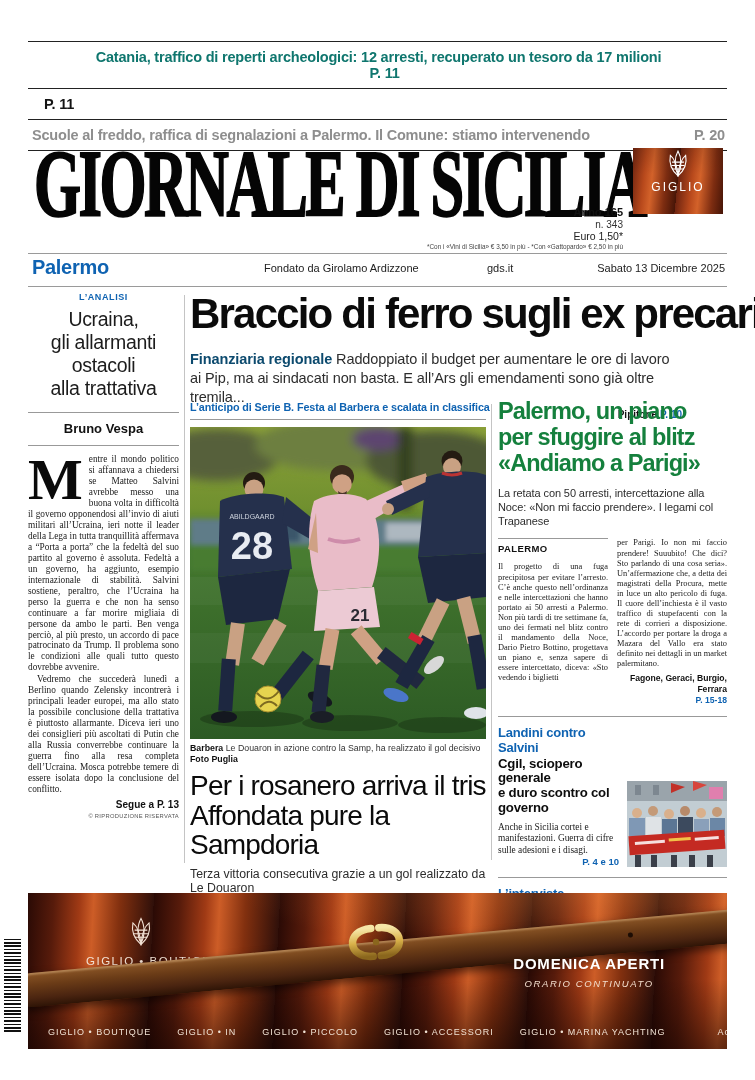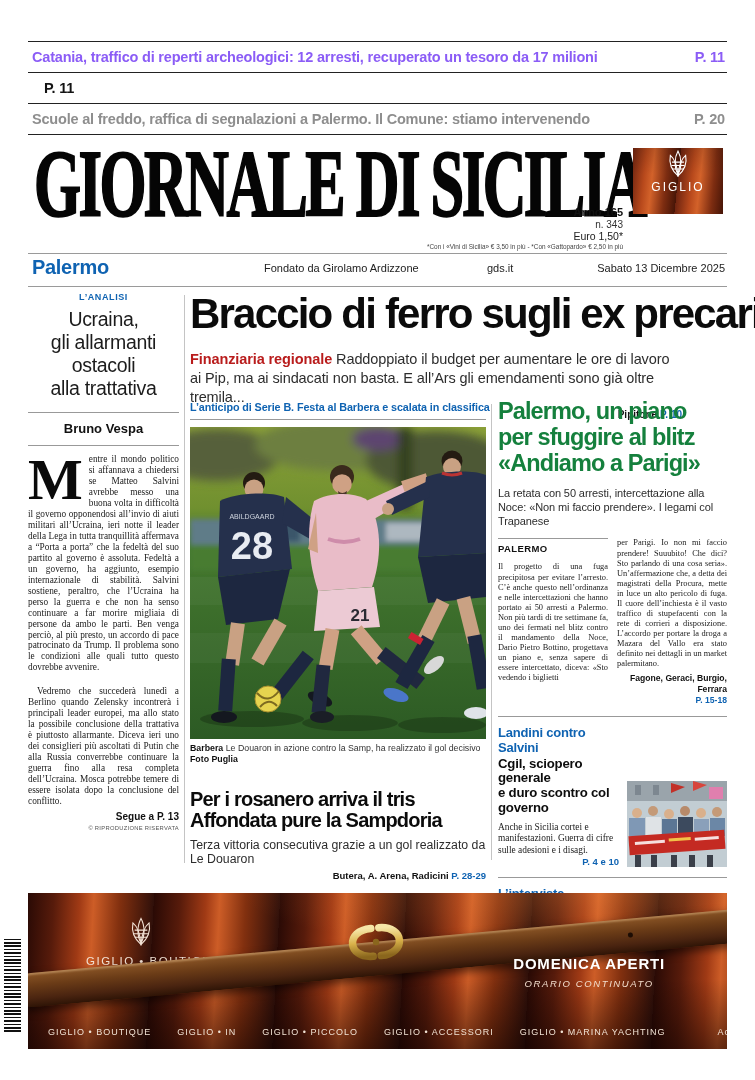--- a/index.html
+++ b/index.html
@@ -9,21 +9,21 @@
     background:#fff; overflow:hidden;
     font-family:"Liberation Sans", sans-serif; color:#111;
   }
 
   
   .teasers { position:absolute; left:28px; top:41px; width:699px; }
   .teaser { display:flex; justify-content:space-between; align-items:center;
             border-top:1px solid #222; padding:7px 2px 7px 4px;
             font-size:14.5px; font-weight:bold; letter-spacing:-0.2px; cursor:pointer; }
   .teaser:last-child { border-bottom:1px solid #222; }
-  .t-blue  { color:#8b5cf6; }
+  .t-blue  { color:#0f766e;flex-direction:column; }
   .t-black { color:#141414; }
   .t-gray  { color:#8e8e8e; }
   .teaser .pg { font-weight:bold; white-space:nowrap; margin-left:12px; }
 
   
   .masthead-title {
     position:absolute; left:34px; top:136px; white-space:nowrap;
     font-family:"Liberation Serif", serif; font-weight:900;
     font-size:96px; line-height:1; letter-spacing:-4px; color:#050505;
     transform:scaleX(.63); transform-origin:left top;
@@ -53,44 +53,44 @@
   .analysis { position:absolute; left:28px; top:292px; width:151px; }
   .kicker-s { color:#0f63b2; font-size:9px; font-weight:bold; letter-spacing:.6px; text-align:center; }
   .an-head { margin-top:6px; text-align:center; font-size:19.5px; line-height:1.18;
              font-weight:normal; color:#1c1c1c; letter-spacing:-0.3px; }
   .an-rule { height:1px; background:#999; margin:12px 0 8px; }
   .an-author { text-align:center; font-weight:bold; font-size:13px; }
   .an-rule2 { height:1px; background:#999; margin:9px 0 8px; }
   .dropcap { float:left; font-size:58px; font-weight:900; line-height:.78; margin:3px 6px 0 0; color:#0a0a0a; }
   .an-body { font-family:"Liberation Serif", serif; font-size:9.3px; line-height:1.18;
              text-align:justify; color:#1a1a1a; }
-  .an-body p + p { text-indent:9px; margin-top:13px; }
+  .an-body p + p { text-indent:9px; margin-top:1px; }
   .an-follow { text-align:right; font-weight:bold; font-size:10px; margin-top:4px; }
   .an-copy { text-align:right; font-size:5.8px; color:#555; margin-top:3px; letter-spacing:.3px; }
 
   .vdiv { position:absolute; width:1px; background:#c4c4c4; }
 
   
   .lead { position:absolute; left:190px; top:290px; width:560px; }
   .lead-head { font-size:42px; font-weight:800; letter-spacing:-1.8px; color:#0b0b0b;
                white-space:nowrap; cursor:pointer; }
   .lead-stand { margin-top:12px; width:492px; font-size:14.5px; line-height:1.32; color:#2d2d2d; letter-spacing:-0.1px; }
-  .lead-stand .kick { color:#b91c1c; font-weight:bold; }
+  .lead-stand .kick { color:#0c4a6e; font-weight:bold; }
   .lead-by { width:492px; text-align:right; font-size:10px; margin-top:2px; }
   .by-name { font-weight:bold; color:#111; }
   .by-page { color:#0f63b2; font-weight:bold; }
 
   
   .match { position:absolute; left:190px; top:401px; width:296px; }
   .match-kicker { color:#0f63b2; font-weight:bold; font-size:10.8px; letter-spacing:-0.1px; white-space:nowrap; }
   .match-rule { height:1px; background:#999; margin-top:6px; }
   .match-photo { margin-top:7px; width:296px; height:312px; display:block; }
   .caption { margin-top:4px; font-size:8.8px; color:#333; line-height:1.2; }
   .caption b { color:#111; }
-  .match-head { margin-top:25px; font-size:20px; font-weight:700; line-height:1.06; letter-spacing:-0.8px; color:#0b0b0b; cursor:pointer; }
+  .match-head { margin-top:7px; font-size:28px; font-weight:400; line-height:1.06; letter-spacing:-0.8px; color:#0b0b0b; cursor:pointer; }
   .match-stand { margin-top:7px; font-size:12.3px; color:#2d2d2d; }
   .match-by { text-align:right; font-size:9.5px; margin-top:4px; }
 
   
   .rcol { position:absolute; left:498px; top:399px; width:229px; }
   .blitz-head { font-size:23.5px; font-weight:700; line-height:1.1; letter-spacing:-0.9px; color:#15803d; cursor:pointer; }
   .blitz-stand { margin-top:9px; font-size:11px; line-height:1.3; color:#2d2d2d; letter-spacing:-0.1px; }
   .blitz-cols { margin-top:10px; display:flex; gap:9px; }
   .bcol { width:110px; }
   .bc-rule { height:1px; background:#999; }

